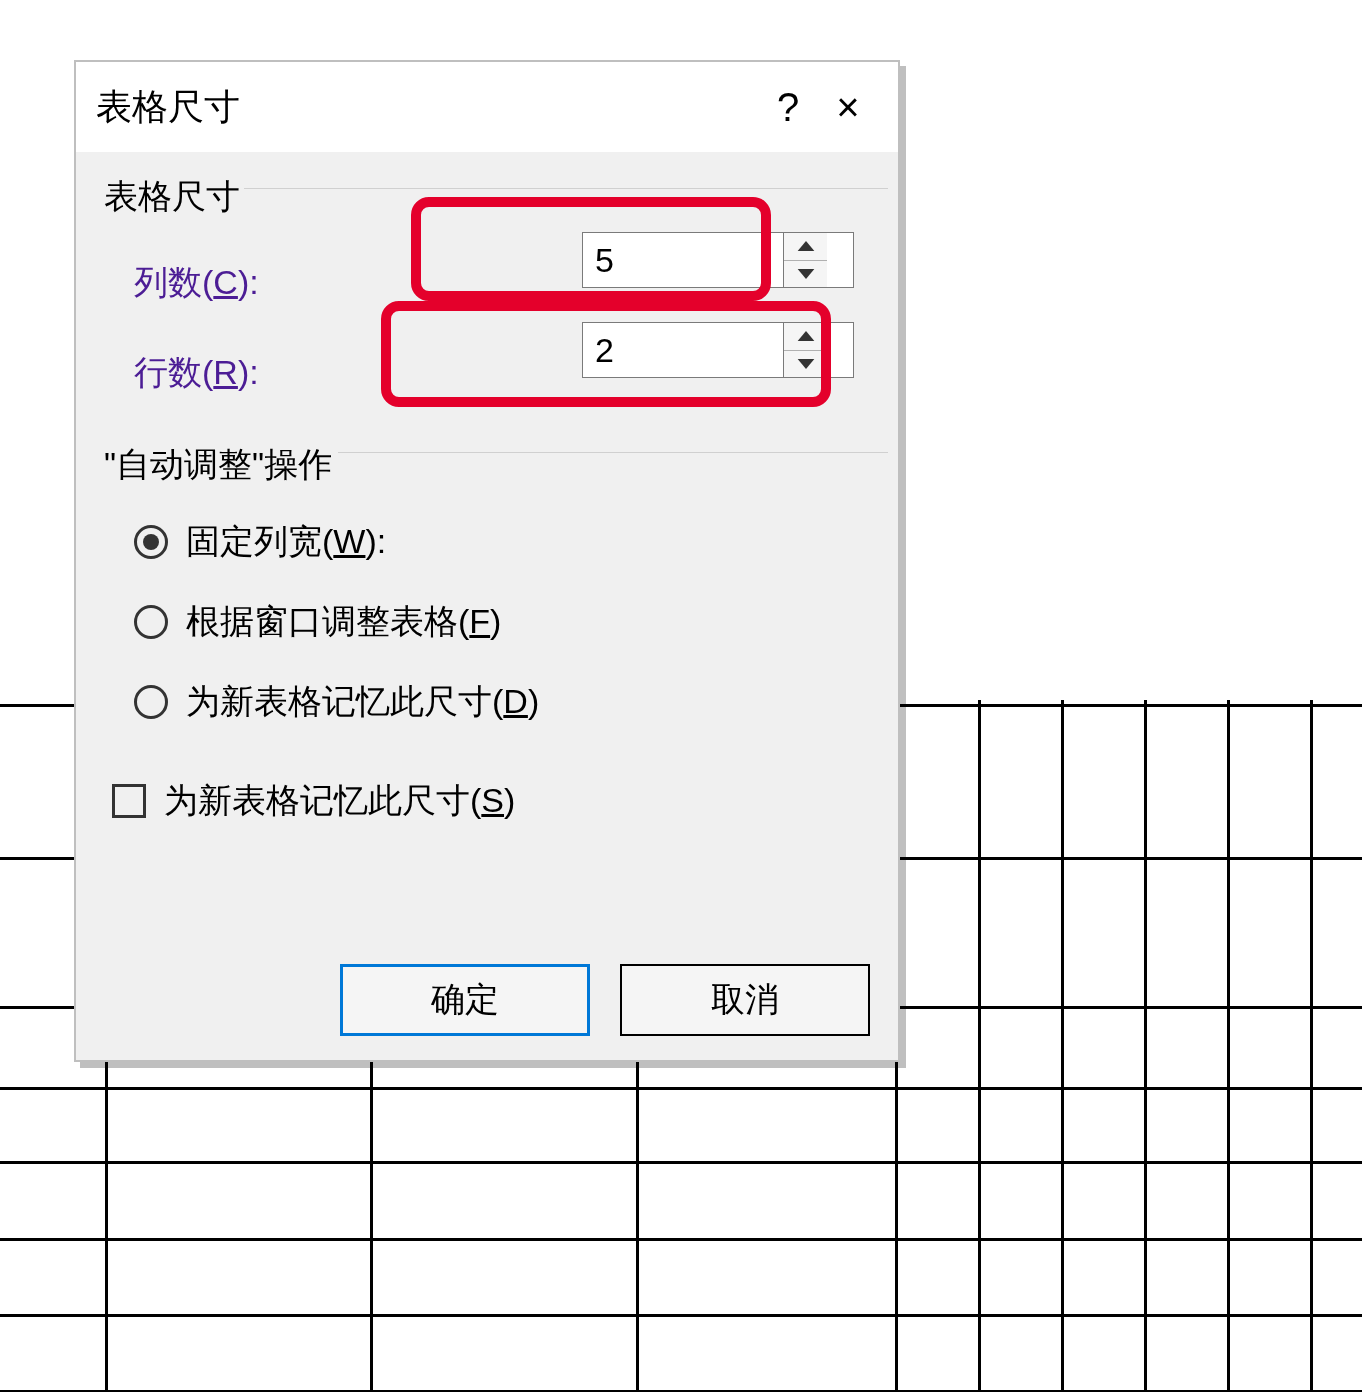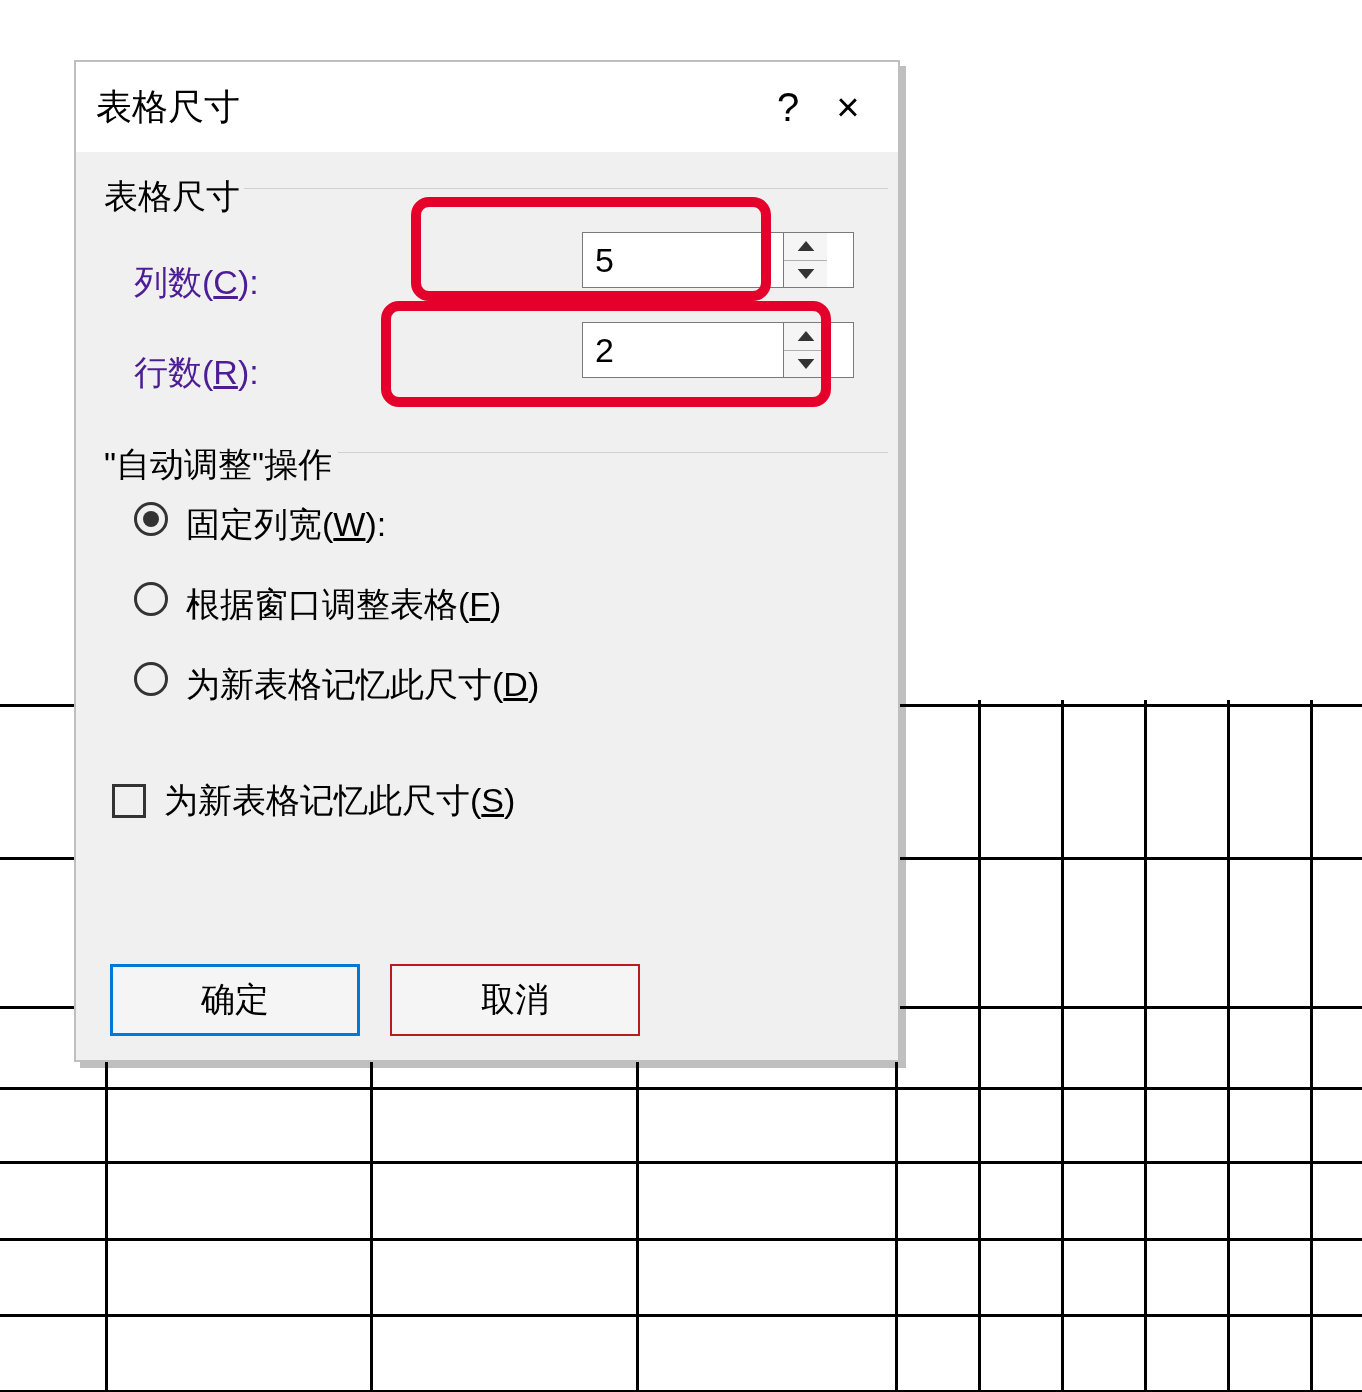--- a/index.html
+++ b/index.html
@@ -37,21 +37,21 @@
   .section-line { position: absolute; height: 1px; background: #d0d0d0; }
 
   .field-row {
     display: flex; align-items: center;
     height: 90px;
   }
   .field-label { font-size: 34px; color: #4c1d95; padding-left: 30px; width: 300px; }
   .field-label .ul { text-decoration: underline; }
 
   .radio-row {
-    display: flex; align-items: flex-start;
+    display: flex; align-items: center;
     height: 80px;
     padding-left: 30px;
   }
   .radio {
     width: 34px; height: 34px; border: 3px solid #333; border-radius: 50%;
     display: inline-flex; align-items: center; justify-content: center;
     margin-right: 18px; flex-shrink: 0;
   }
   .radio.checked::after {
     content: ""; width: 16px; height: 16px; background: #333; border-radius: 50%;
@@ -92,26 +92,26 @@
   .redbox {
     position: absolute;
     border: 10px solid #e4002b;
     border-radius: 18px;
     pointer-events: none;
   }
 
   
   .footer {
     position: absolute; left: 0; right: 0; bottom: 0; height: 120px;
-    display: flex; align-items: center;
-    padding-right: 28px; gap: 30px; padding-left: 34px;
+    display: flex; justify-content: flex-end; align-items: center;
+    padding-right: 28px; gap: 30px;
   }
   .btn {
     width: 250px; height: 72px;
-    border: 2px solid #b91c1c;
+    border: 2px solid #000000;
     background: #f5f5f5;
     font-size: 34px;
     display: flex; align-items: center; justify-content: center;
   }
   .btn.primary { border: 3px solid #0078d7; }
 
 </style>
 </head>
 <body>
 

